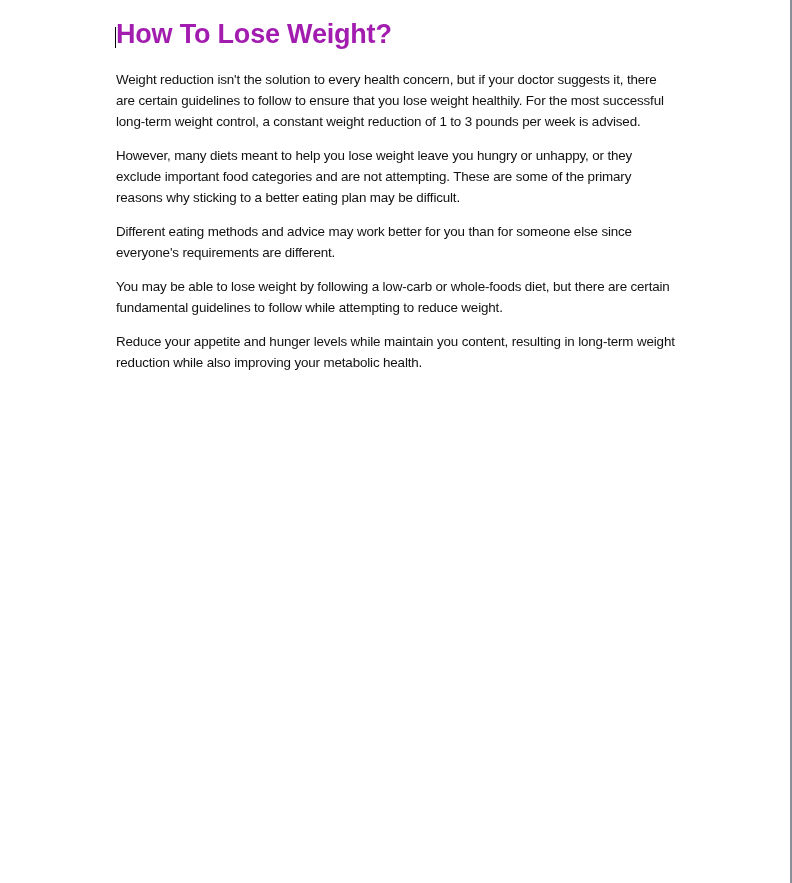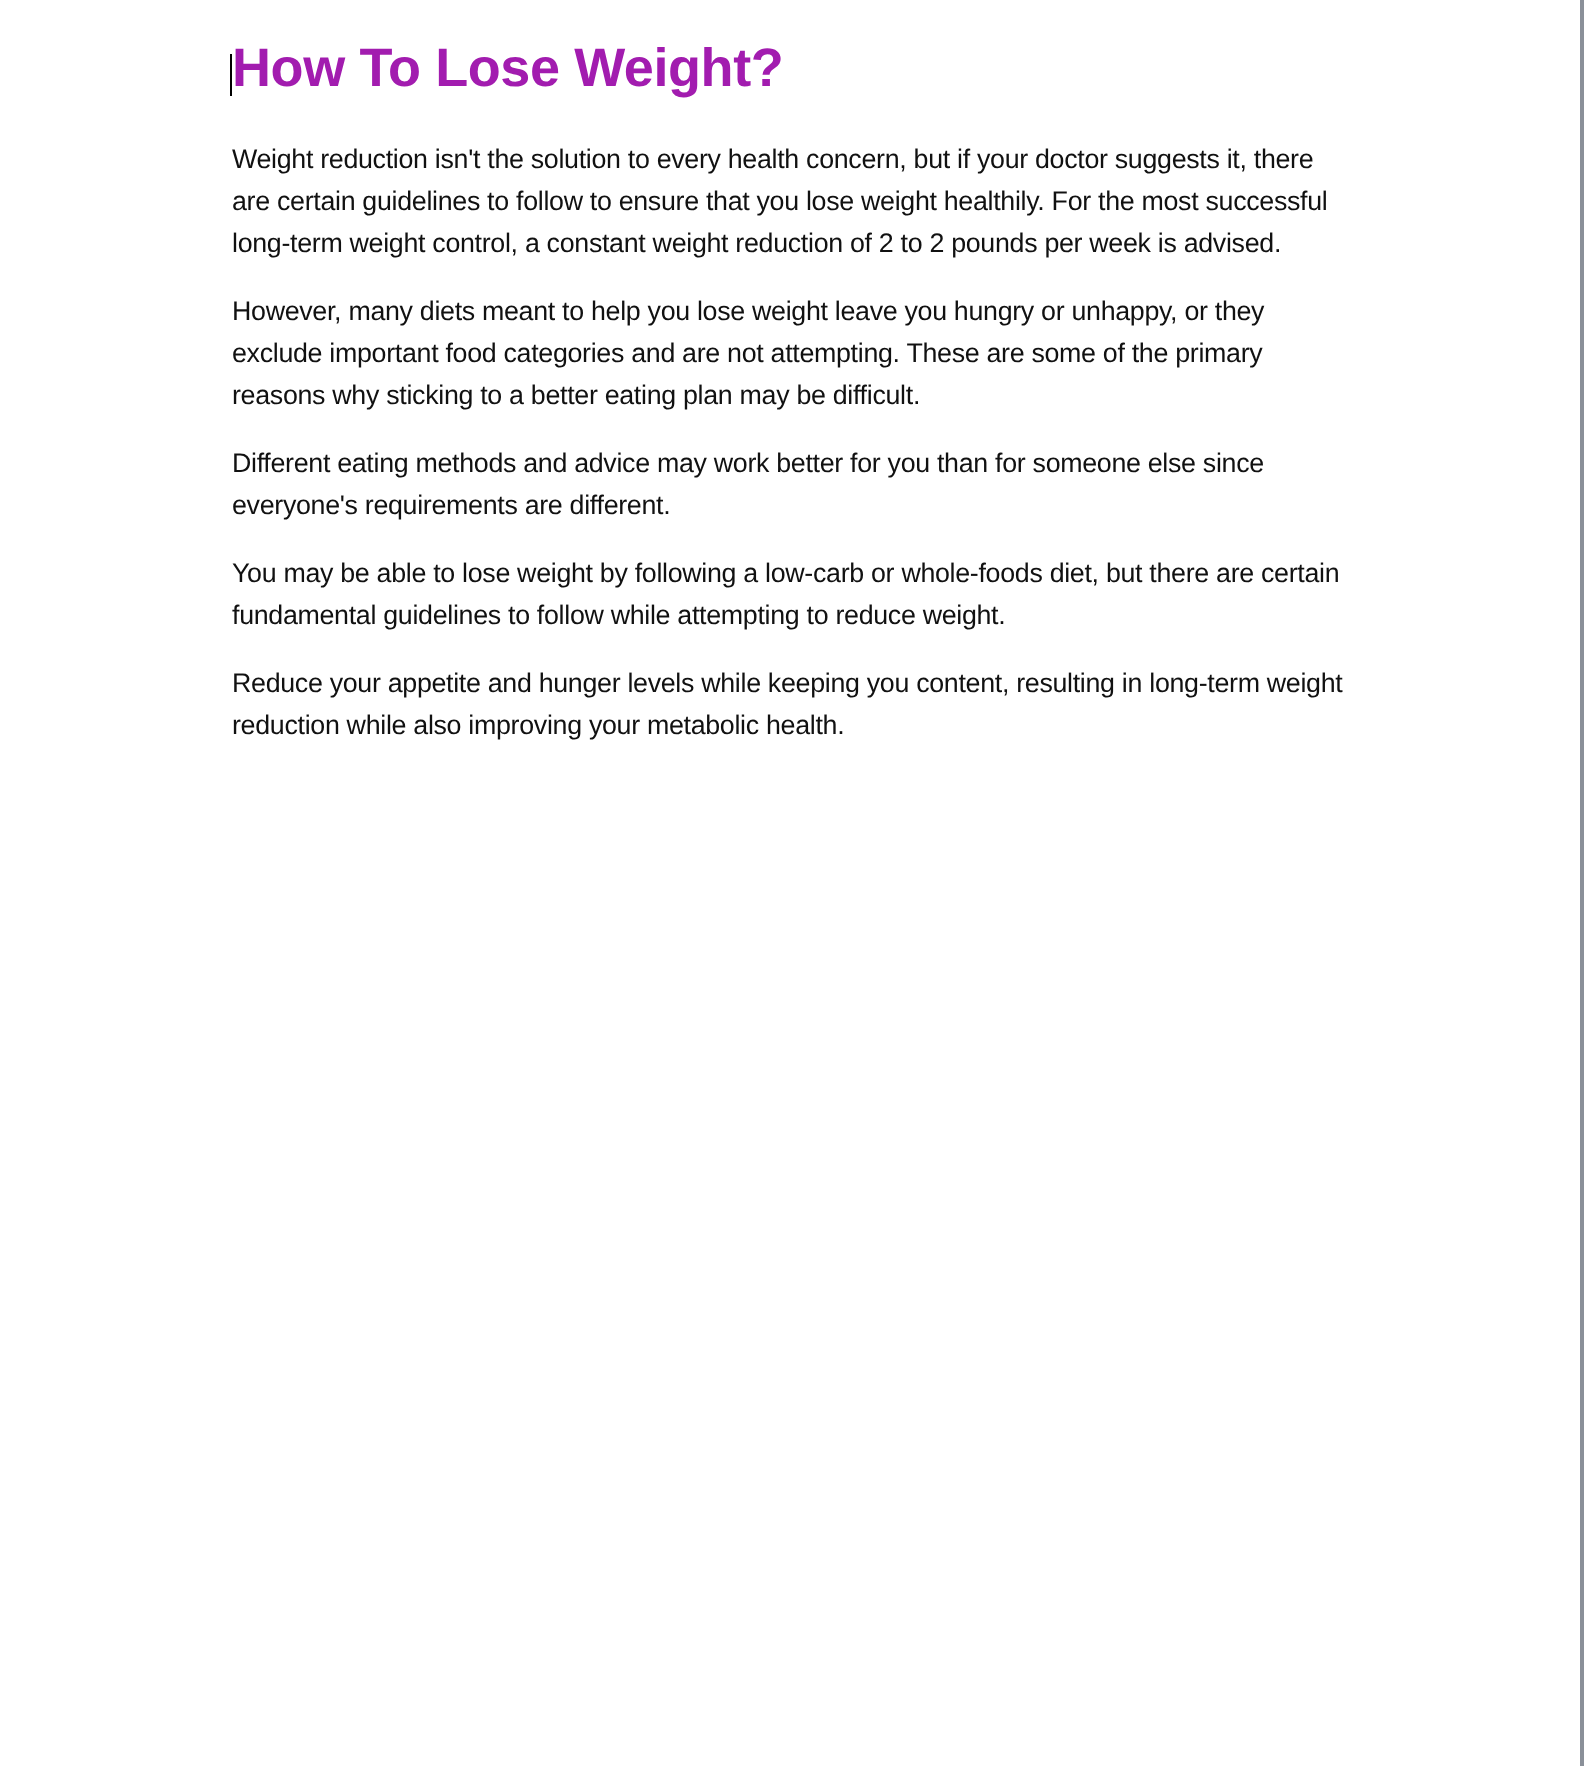--- a/index.html
+++ b/index.html
@@ -64,19 +64,19 @@
   </style>
 </head>
 <body>
 
 <div class="page">
   <div class="content">
     <div class="title-wrap">
       <span class="caret"></span>
       <h1 class="title">How To Lose Weight?</h1>
     </div>
-    <p class="para">Weight reduction isn't the solution to every health concern, but if your doctor suggests it, there are certain guidelines to follow to ensure that you lose weight healthily. For the most successful long-term weight control, a constant weight reduction of 2 to 2 pounds per week is advised.</p>
+    <p class="para">Weight reduction isn't the solution to every health concern, but if your doctor suggests it, there are certain guidelines to follow to ensure that you lose weight healthily. For the most successful long-term weight control, a constant weight reduction of 1 to 3 pounds per week is advised.</p>
     <p class="para">However, many diets meant to help you lose weight leave you hungry or unhappy, or they exclude important food categories and are not attempting. These are some of the primary reasons why sticking to a better eating plan may be difficult.</p>
     <p class="para">Different eating methods and advice may work better for you than for someone else since everyone's requirements are different.</p>
     <p class="para">You may be able to lose weight by following a low-carb or whole-foods diet, but there are certain fundamental guidelines to follow while attempting to reduce weight.</p>
-    <p class="para">Reduce your appetite and hunger levels while keeping you content, resulting in long-term weight reduction while also improving your metabolic health.</p>
+    <p class="para">Reduce your appetite and hunger levels while maintain you content, resulting in long-term weight reduction while also improving your metabolic health.</p>
   </div>
 </div>
 
 </body></html>

